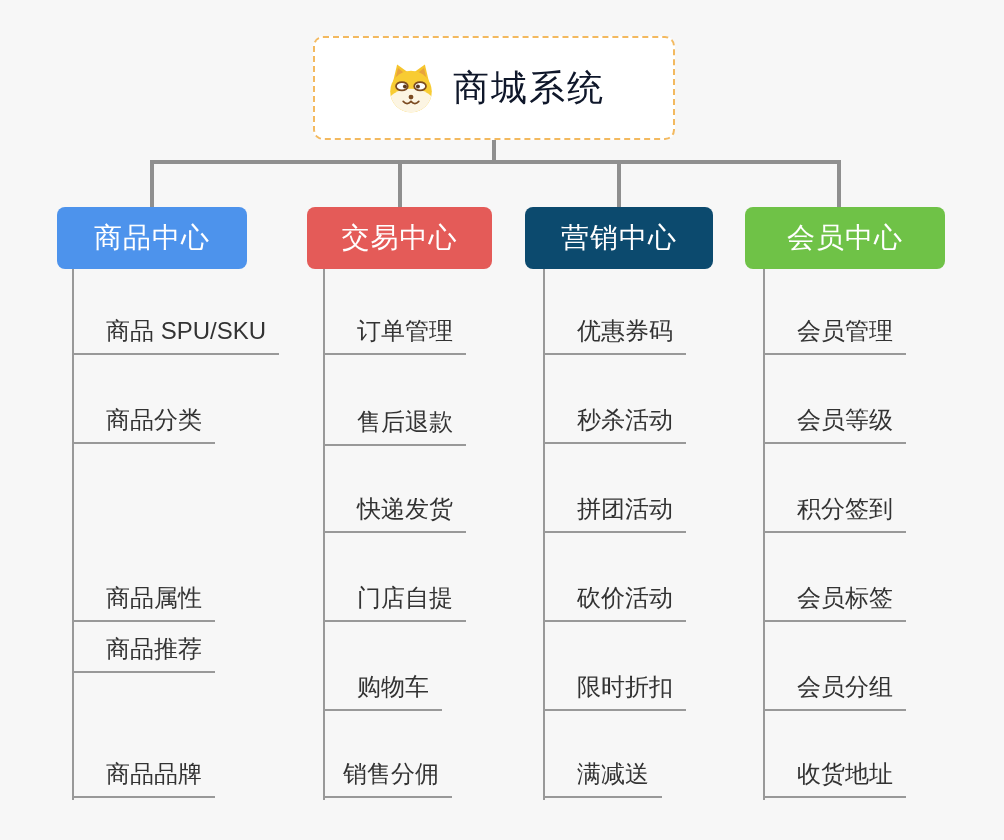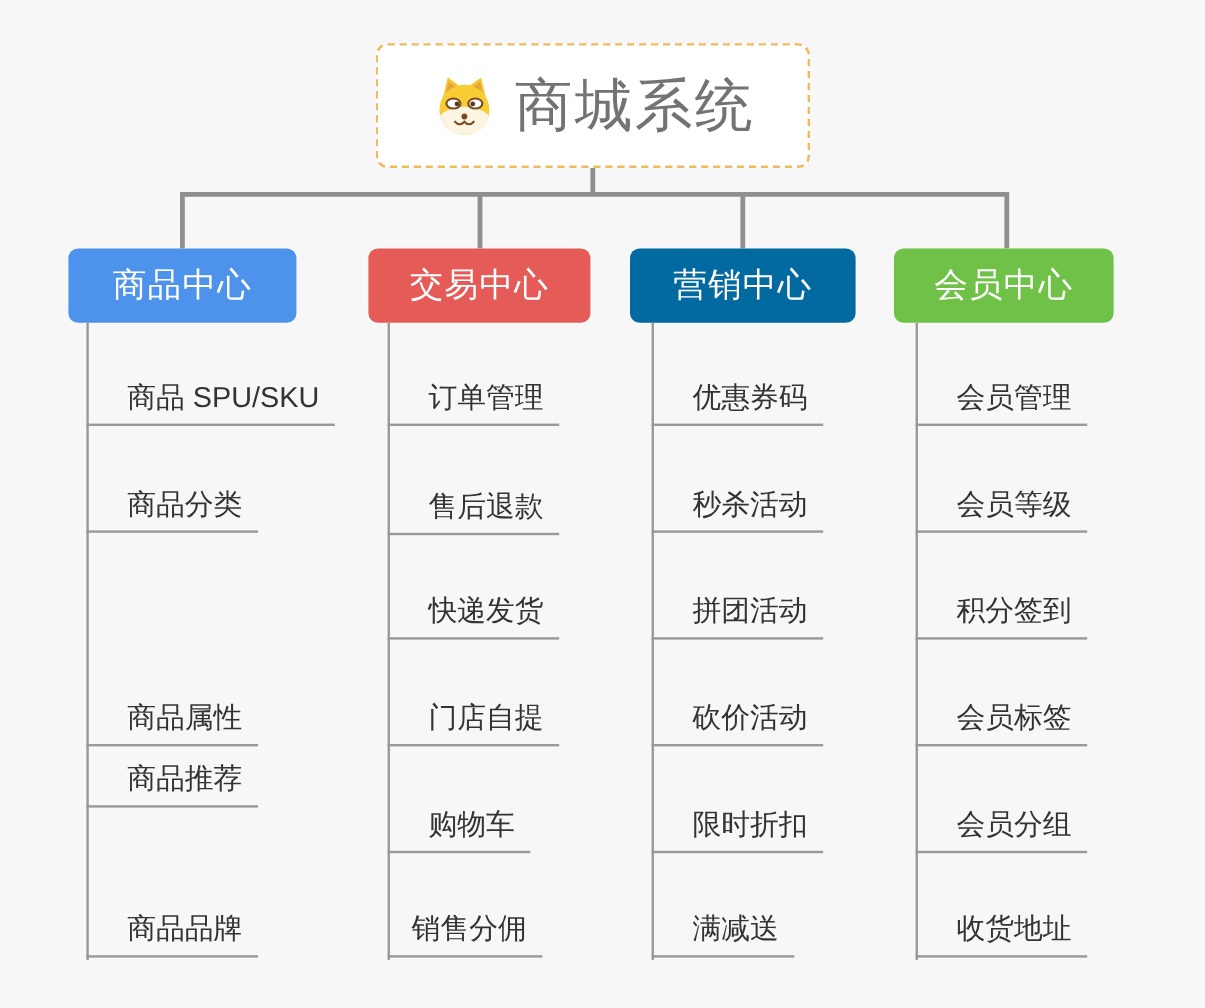--- a/index.html
+++ b/index.html
@@ -20,23 +20,23 @@
     background: #ffffff;
     border: 2px dashed #f3b95f;
     border-radius: 10px;
     display: flex;
     align-items: center;
     justify-content: center;
     gap: 14px;
     cursor: pointer;
   }
   .root-title {
-    font-size: 48px;
+    font-size: 36px;
     letter-spacing: 2px;
-    color: #737373;
+    color: #0f172a;
     white-space: nowrap;
   }
   .dog-icon { width: 56px; height: 52px; flex: 0 0 auto; }
   
   .line { position: absolute; background: #8f8f8f; }
   
   .branch {
     position: absolute;
     top: 207px; height: 62px;
     box-sizing: border-box;
@@ -104,24 +104,24 @@
     </svg>
     <span class="root-title">商城系统</span>
   </div>
 
   <div class="branch" style="left: 57px; width: 190px; background-color: rgb(77, 147, 236);">
     <span>商品中心</span>
   </div>
   <div class="branch" style="left: 307px; width: 185px; background-color: rgb(228, 91, 88);">
     <span>交易中心</span>
   </div>
-  <div class="branch" style="left: 525px; width: 188px; background-color: #0369a1;">
+  <div class="branch" style="left: 525px; width: 188px; background-color: #0c4a6e;">
     <span>营销中心</span>
   </div>
-  <div class="branch" style="left: 745px; width: 183px; background-color: rgb(111, 194, 71);">
+  <div class="branch" style="left: 745px; width: 200px; background-color: rgb(111, 194, 71);">
     <span>会员中心</span>
   </div>
 
   <div class="spine" style="left:72px;"></div>
   <div class="spine" style="left:323px;"></div>
   <div class="spine" style="left:543px;"></div>
   <div class="spine" style="left:763px;"></div>
 
   <div class="leaf" style="left:72px; top:313px;">商品 SPU/SKU</div>
   <div class="leaf" style="left:72px; top:402px;">商品分类</div>

